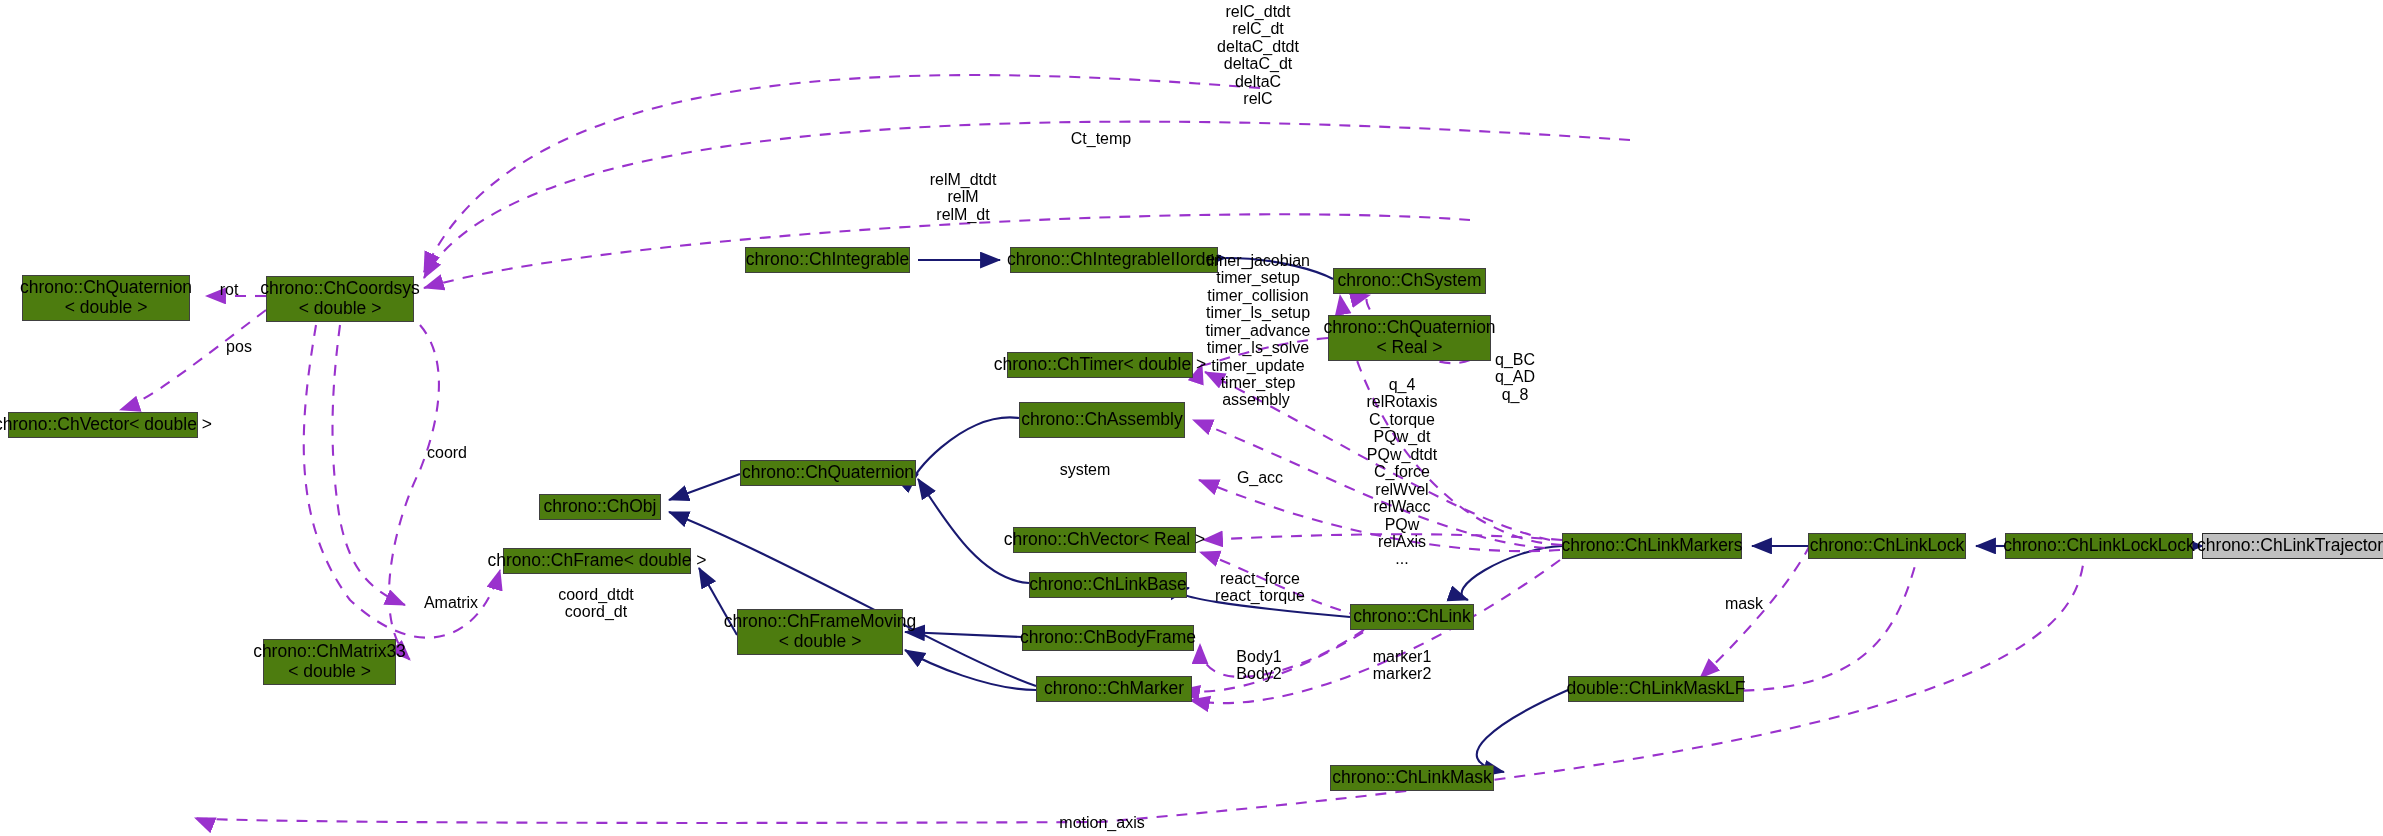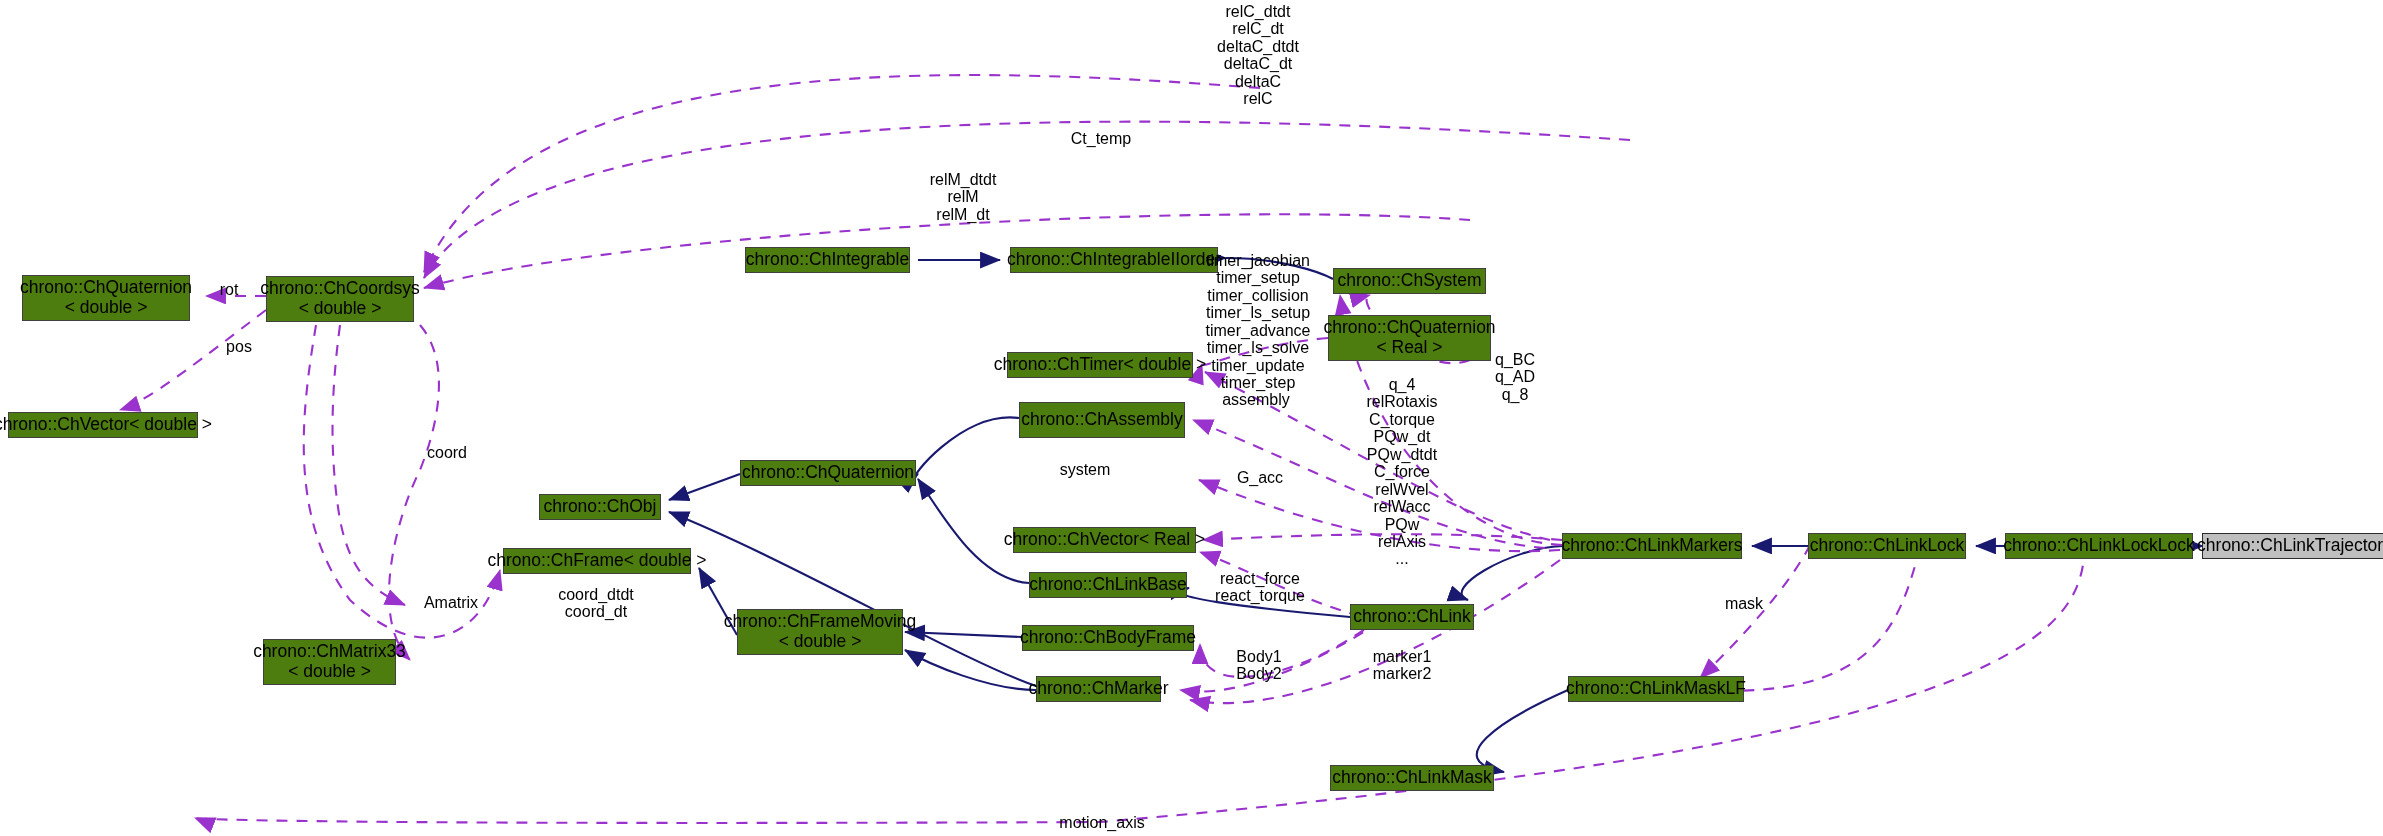--- a/index.html
+++ b/index.html
@@ -129,27 +129,27 @@
     <div class="node" style="left: 745px; top: 247px; width: 165px; height: 26px;">chrono::ChIntegrable</div>
     <div class="node" style="left: 1010px; top: 247px; width: 208px; height: 26px;">chrono::ChIntegrableIIorder</div>
     <div class="node" style="left: 1333px; top: 268px; width: 153px; height: 26px;">chrono::ChSystem</div>
     <div class="node" style="left: 1328px; top: 315px; width: 163px; height: 46px;">chrono::ChQuaternion
 &lt; Real &gt;</div>
     <div class="node" style="left: 1007px; top: 352px; width: 186px; height: 26px;">chrono::ChTimer&lt; double &gt;</div>
     <div class="node" style="left: 1019px; top: 402px; width: 166px; height: 36px;">chrono::ChAssembly</div>
     <div class="node" style="left: 1013px; top: 527px; width: 183px; height: 26px;">chrono::ChVector&lt; Real &gt;</div>
     <div class="node" style="left: 1029px; top: 572px; width: 158px; height: 26px;">chrono::ChLinkBase</div>
     <div class="node" style="left: 1022px; top: 625px; width: 172px; height: 26px;">chrono::ChBodyFrame</div>
-    <div class="node" style="left: 1036px; top: 676px; width: 125px; height: 26px;">chrono::ChMarker</div>
+    <div class="node" style="left: 1036px; top: 676px; width: 156px; height: 26px;">chrono::ChMarker</div>
     <div class="node" style="left: 1350px; top: 604px; width: 124px; height: 26px;">chrono::ChLink</div>
     <div class="node" style="left: 1562px; top: 533px; width: 180px; height: 26px;">chrono::ChLinkMarkers</div>
     <div class="node" style="left: 1808px; top: 533px; width: 158px; height: 26px;">chrono::ChLinkLock</div>
     <div class="node" style="left: 2005px; top: 533px; width: 188px; height: 26px;">chrono::ChLinkLockLock</div>
     <div class="node highlight" style="left: 2202px; top: 533px; width: 185px; height: 26px;">chrono::ChLinkTrajectory</div>
-    <div class="node" style="left: 1568px; top: 676px; width: 176px; height: 26px;">chrono::ChLinkMaskLF</div>
+    <div class="node" style="left: 1568px; top: 676px; width: 176px; height: 26px;">double::ChLinkMaskLF</div>
     <div class="node" style="left: 1330px; top: 765px; width: 164px; height: 26px;">chrono::ChLinkMask</div>
     <div class="edge-label" style="left: 1258px; top: 3px;">relC_dtdt
 relC_dt
 deltaC_dtdt
 deltaC_dt
 deltaC
 relC</div>
     <div class="edge-label" style="left: 1101px; top: 130px;">Ct_temp</div>
     <div class="edge-label" style="left: 963px; top: 171px;">relM_dtdt
 relM

